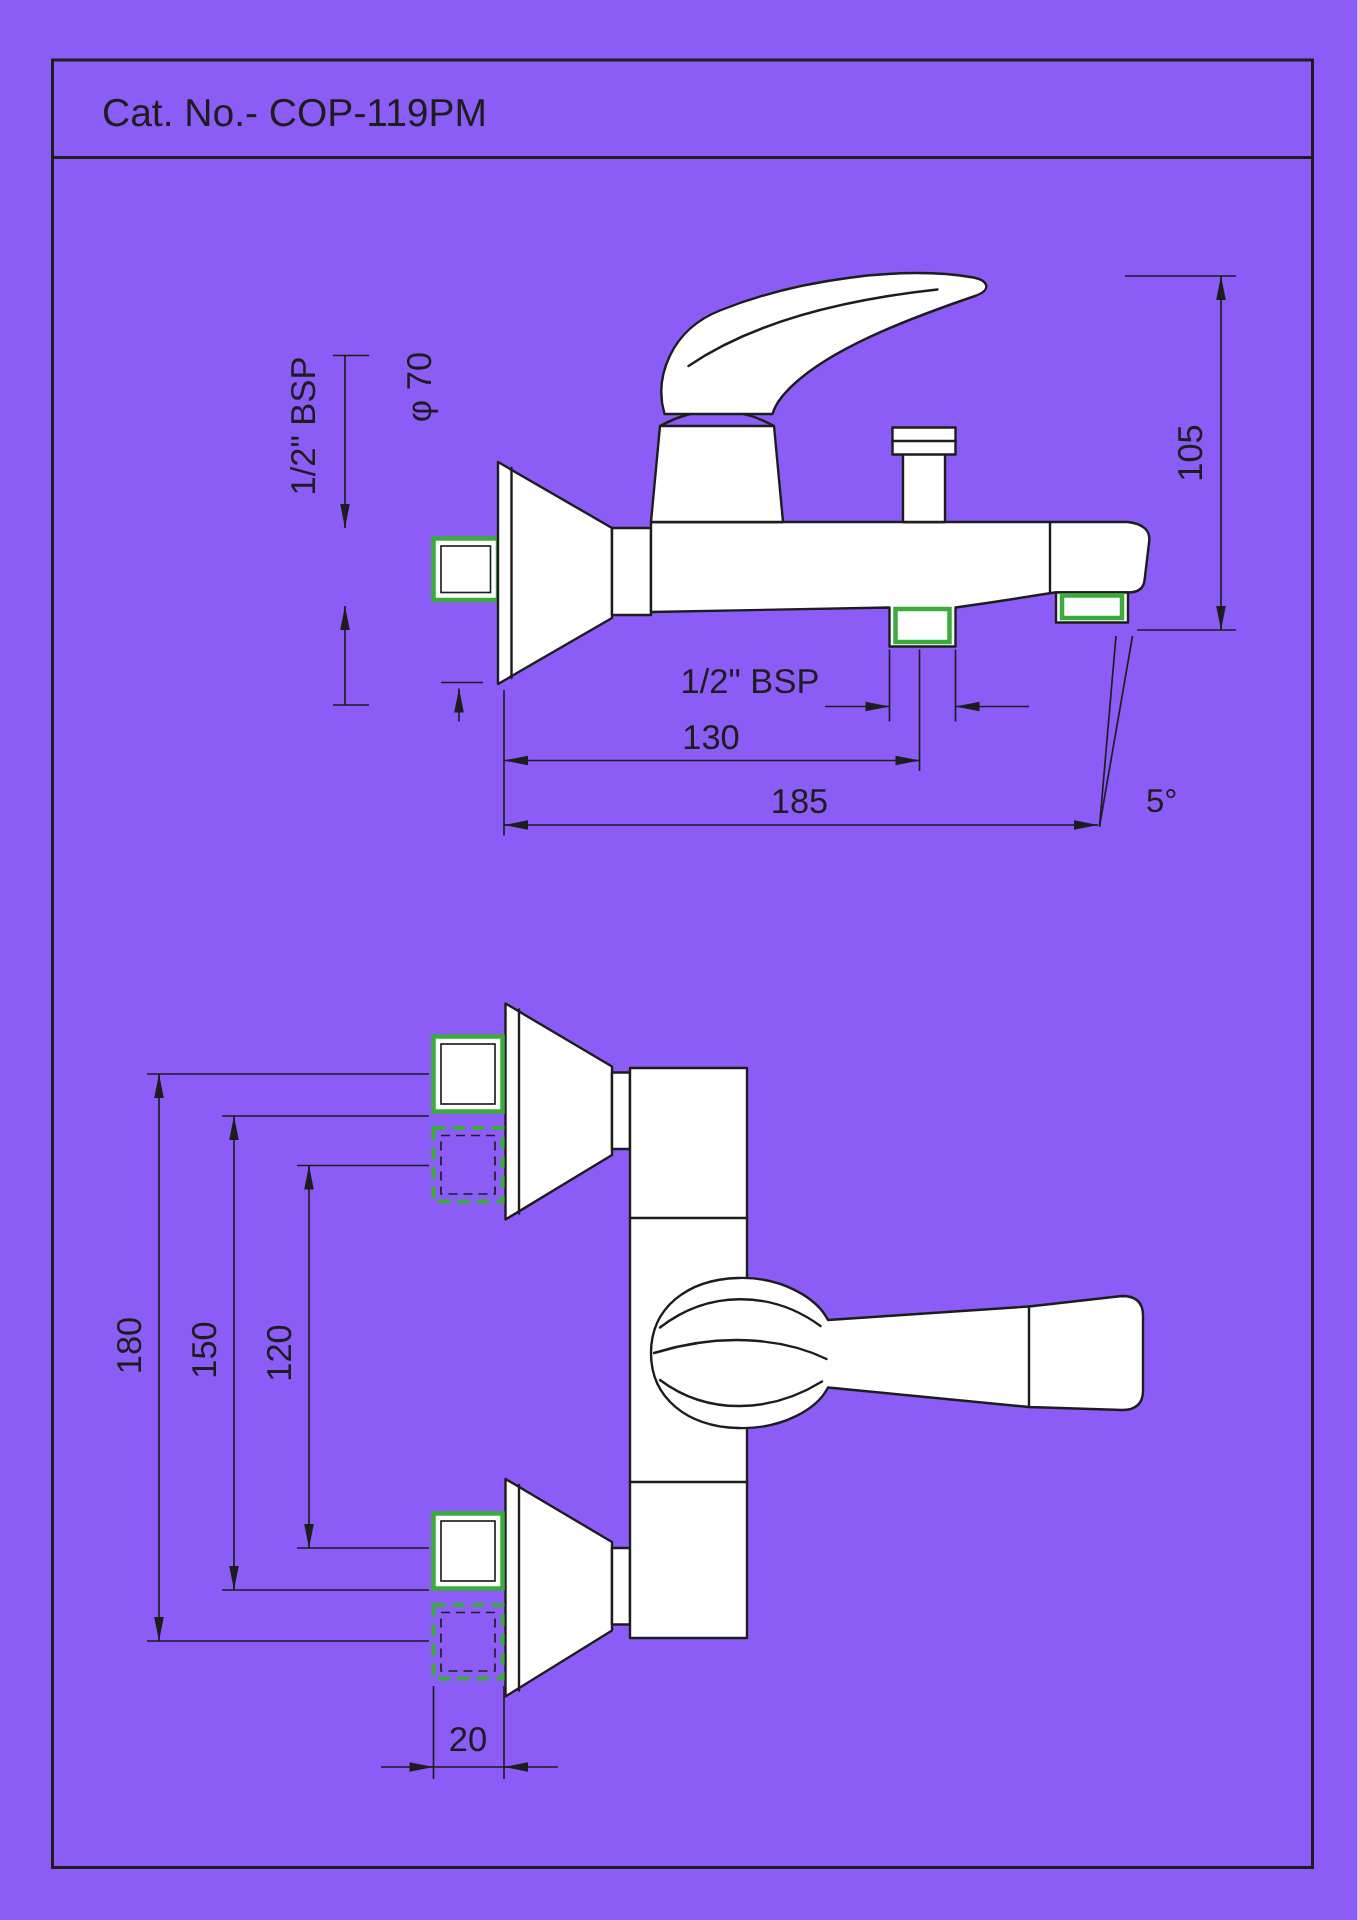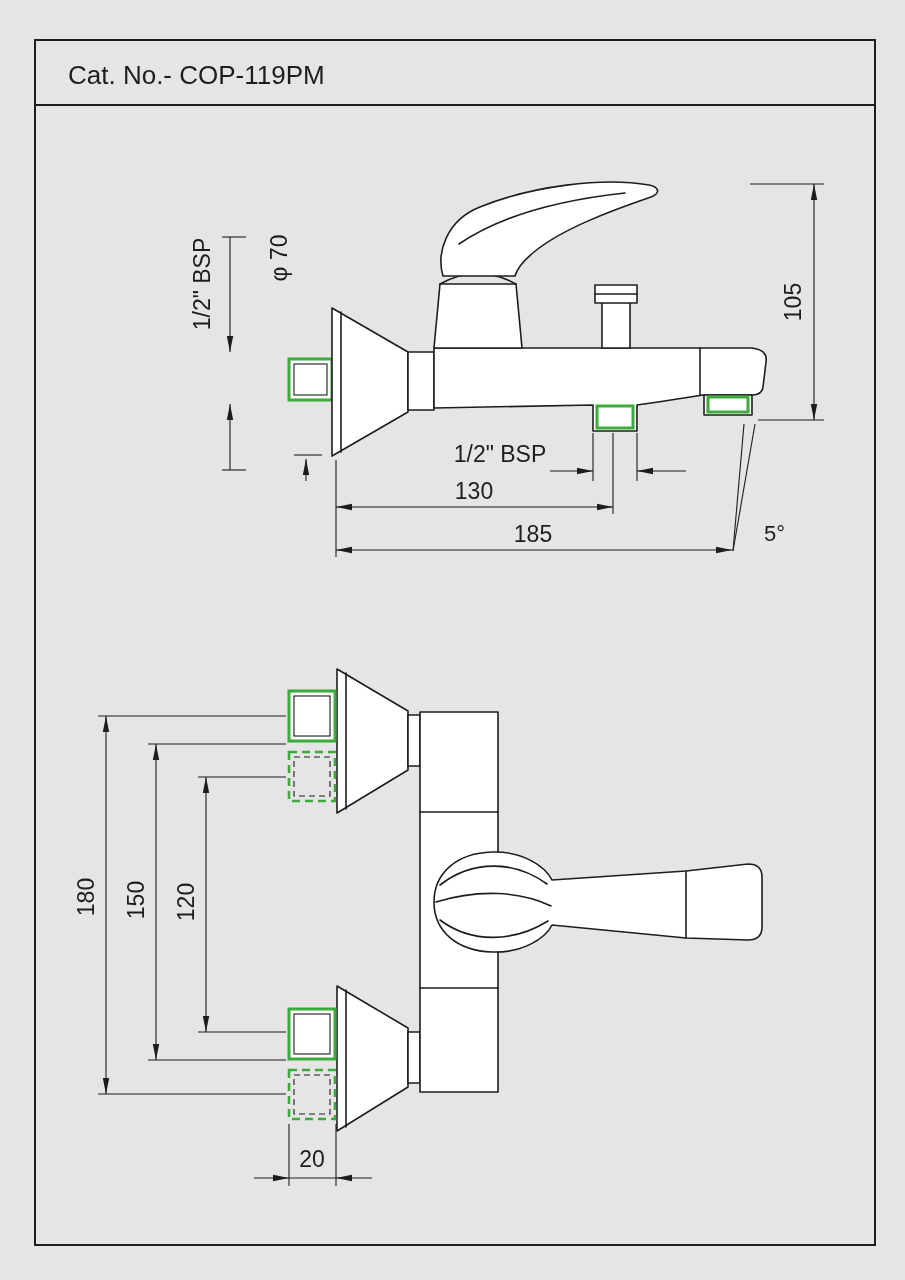--- a/index.html
+++ b/index.html
@@ -1,16 +1,16 @@
 <!DOCTYPE html>
 <html><head>
 <meta charset="utf-8">
 <style>
   html,body{margin:0;padding:0;background:#ffffff;}
-  .sheet{position:relative;width:905px;height:1280px;background:#e5e5e5;overflow:hidden;}
+  .sheet{position:relative;width:905px;height:1280px;background:#8b5cf6;overflow:hidden;}
   svg{display:block;}
   text{font-family:"Liberation Sans",sans-serif;fill:#1d1d1d;}
   .title-txt{font-size:26px;}
   .dim-txt{font-size:23px;}
   .ang-txt{font-size:22px;}
   .ol{fill:#ffffff;stroke:#1d1d1d;stroke-width:1.6;stroke-linejoin:round;}
   .ln{fill:none;stroke:#1d1d1d;stroke-width:1.6;stroke-linejoin:round;stroke-linecap:round;}
   .frame{fill:none;stroke:#1d1d1d;stroke-width:2;}
   .dim{fill:none;stroke:#1d1d1d;stroke-width:1.1;}
   .hl{fill:#ffffff;stroke-width:3;}

